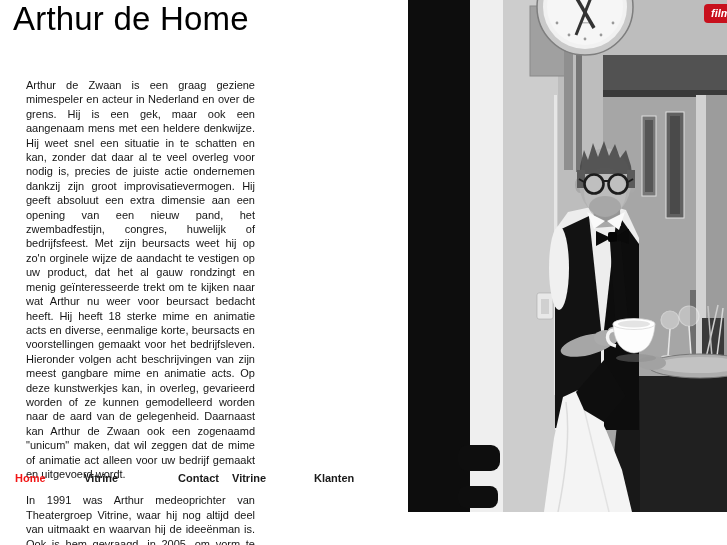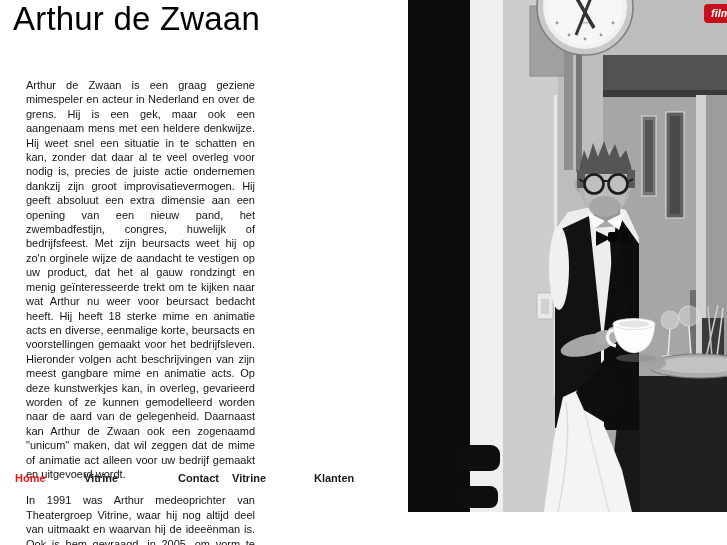--- a/index.html
+++ b/index.html
@@ -41,21 +41,21 @@
     position: absolute; left: 704px; top: 4px;
     background: #c8101d;
     color: #ffffff; font-size: 11px; font-weight: bold; font-style: italic;
     padding: 3px 10px 4px 7px; border-radius: 4px;
     white-space: nowrap; text-decoration: none; cursor: pointer;
   }
 </style>
 </head>
 <body>
 
-<h1 class="title">Arthur de Zwaan</h1>
+<h1 class="title">Arthur de Home</h1>
 
 <div class="bodytext">
   <p>Arthur de Zwaan is een graag geziene mimespeler en acteur in Nederland en over de grens. Hij is een gek, maar ook een aangenaam mens met een heldere denkwijze. Hij weet snel een situatie in te schatten en kan, zonder dat daar al te veel overleg voor nodig is, precies de juiste actie ondernemen dankzij zijn groot improvisatievermogen. Hij geeft absoluut een extra dimensie aan een opening van een nieuw pand, het zwembadfestijn, congres, huwelijk of bedrijfsfeest. Met zijn beursacts weet hij op zo'n orginele wijze de aandacht te vestigen op uw product, dat het al gauw rondzingt en menig geïnteresseerde trekt om te kijken naar wat Arthur nu weer voor beursact bedacht heeft. Hij heeft 18 sterke mime en animatie acts en diverse, eenmalige korte, beursacts en voorstellingen gemaakt voor het bedrijfsleven. Hieronder volgen acht beschrijvingen van zijn meest gangbare mime en animatie acts. Op deze kunstwerkjes kan, in overleg, gevarieerd worden of ze kunnen gemodelleerd worden naar de aard van de gelegenheid. Daarnaast kan Arthur de Zwaan ook een zogenaamd "unicum" maken, dat wil zeggen dat de mime of animatie act alleen voor uw bedrijf gemaakt en uitgevoerd wordt.</p>
   <p>In 1991 was Arthur medeoprichter van Theatergroep Vitrine, waar hij nog altijd deel van uitmaakt en waarvan hij de ideeënman is. Ook is hem gevraagd, in 2005, om vorm te geven aan een nieuw op te zetten Theatraal artiestenbureau dat hij de naam Plumpudding gaf. Hij is sinds de oprichting verantwoordelijk voor de vormgeving en tevens creative coördinator.</p>
 </div>
 
 <nav class="nav">
   <a class="active">Home</a>
   <a>Vitrine</a>
   <a>Contact</a>

